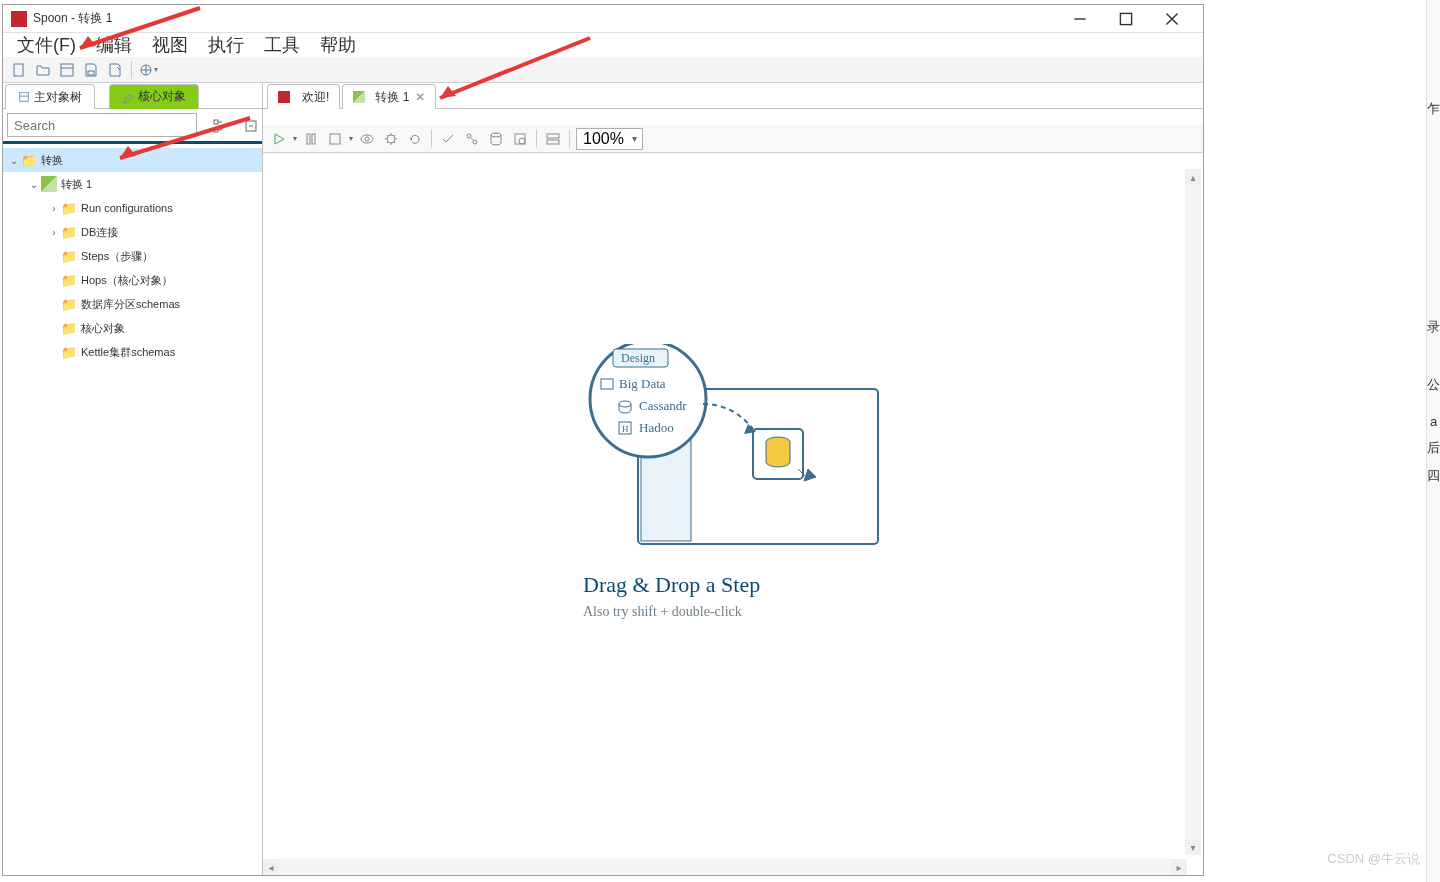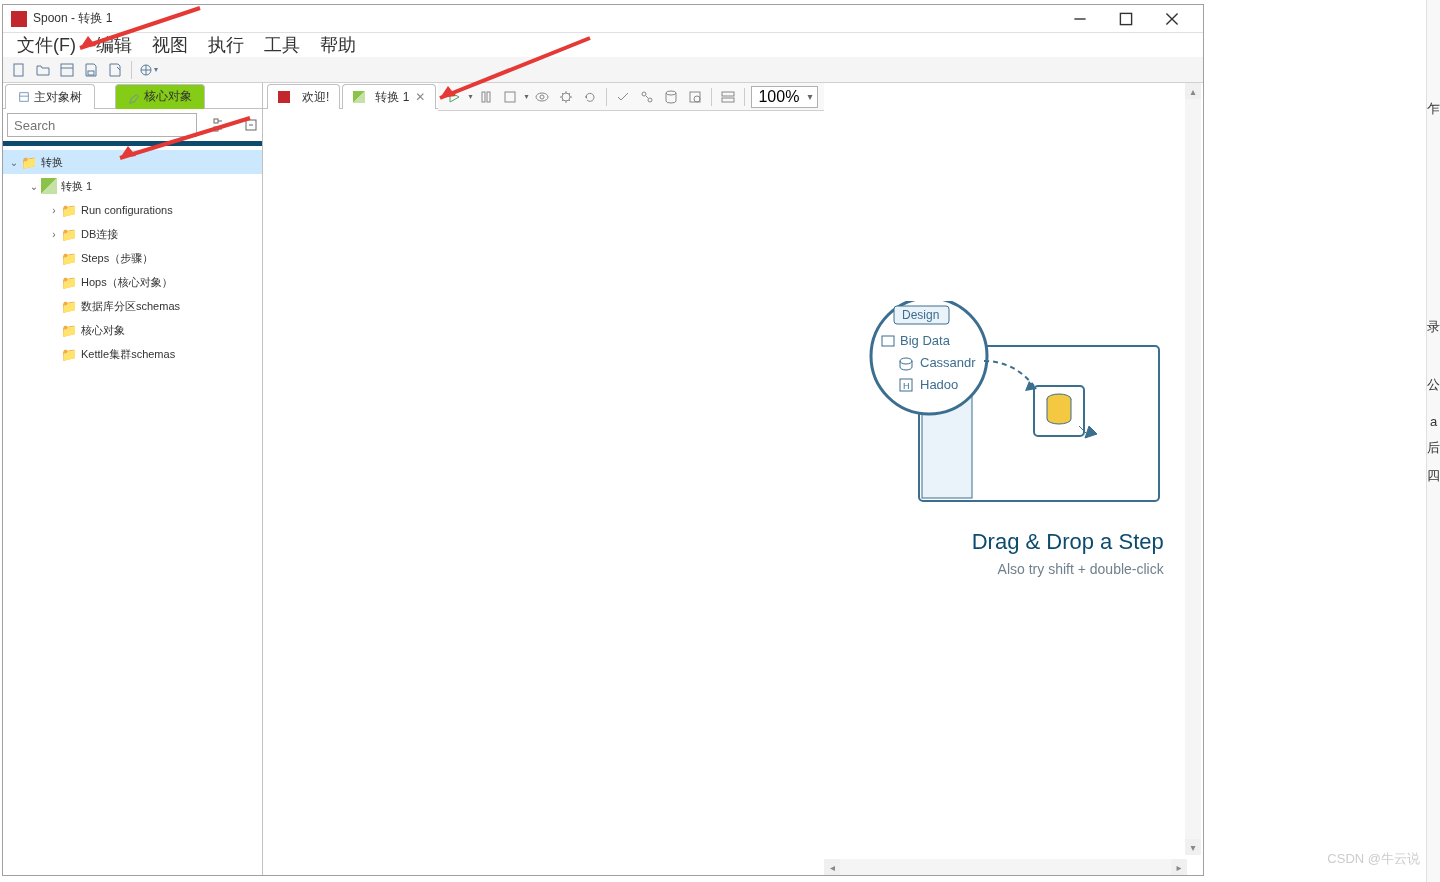--- a/index.html
+++ b/index.html
@@ -11,44 +11,44 @@
 .win-controls { display: flex; gap: 0; }
 .win-btn { width: 46px; height: 28px; display: flex; align-items: center; justify-content: center; cursor: pointer; }
 .menubar { height: 24px; display: flex; align-items: center; padding: 0 6px; gap: 4px; }
 .menu-item { padding: 2px 8px; cursor: pointer; font-size: 18px; }
 .toolbar-top { height: 26px; display: flex; align-items: center; padding: 0 6px; gap: 4px; border-bottom: 1px solid #d0d0d0; background: #f5f5f5; }
 .tb-icon { width: 20px; height: 20px; display: flex; align-items: center; justify-content: center; cursor: pointer; color: #555; }
 .tb-sep { width: 1px; height: 18px; background: #ccc; margin: 0 2px; }
 .main-area { flex: 1; display: flex; overflow: hidden; }
 .left-panel { width: 260px; border-right: 1px solid #c0c0c0; display: flex; flex-direction: column; background: #fff; }
 .left-tabs { height: 26px; display: flex; border-bottom: 1px solid #c0c0c0; }
-.left-tab { padding: 4px 12px; border: 1px solid #c0c0c0; border-bottom: none; background: #fff; border-radius: 4px 4px 0 0; margin-right: 18px; margin-left: 2px; display: flex; align-items: center; gap: 4px; cursor: pointer; position: relative; top: 1px; font-size: 12px; }
+.left-tab { padding: 4px 12px; border: 1px solid #c0c0c0; border-bottom: none; background: #fff; border-radius: 4px 4px 0 0; margin-right: 12px; margin-left: 2px; display: flex; align-items: center; gap: 4px; cursor: pointer; position: relative; top: 1px; font-size: 12px; }
 .left-tab.inactive { background: #84cc16; align-items: flex-end; }
 .tab-icn { width: 12px; height: 12px; display: inline-flex; align-items: center; justify-content: center; color: #6a8caf; }
-.search-row { display: flex; align-items: center; padding: 4px; gap: 16px; border-bottom: 5px solid #0c4a6e; }
+.search-row { display: flex; align-items: flex-end; padding: 4px; gap: 16px; border-bottom: 3px solid #0c4a6e; }
 .search-input { flex: 1; height: 24px; border: 1px solid #b0b0b0; padding: 0 6px; font-size: 13px; color: #888; background: #fff; }
 .search-btn { width: 22px; height: 22px; display: flex; align-items: center; justify-content: center; cursor: pointer; color: #666; }
 .tree { flex: 1; overflow: auto; padding: 4px 0; }
 .tree-node { display: flex; align-items: center; height: 24px; cursor: pointer; padding-right: 8px; white-space: nowrap; }
 .tree-node.selected { background: #cce8ff; }
 .tree-chevron { width: 14px; display: flex; align-items: center; justify-content: center; color: #666; font-size: 10px; }
 .tree-space { width: 14px; }
 .folder-icon { width: 16px; height: 16px; margin-right: 4px; display: flex; align-items: center; justify-content: center; color: #555; }
 .trans-icon { width: 16px; height: 16px; margin-right: 4px; background: linear-gradient(135deg, #8bc34a 0, #8bc34a 50%, #c5e1a5 50%); }
 .tree-label { font-size: 11px; }
-.right-panel { flex: 1; display: flex; flex-direction: row; }
+.right-panel { flex: 1; display: flex; flex-direction: column; gap: 16px; }
 .right-tabs { height: 26px; display: flex; border-bottom: 1px solid #c0c0c0; padding-left: 4px; }
 .right-tab { padding: 4px 10px; border: 1px solid #c0c0c0; border-bottom: none; background: #fff; border-radius: 4px 4px 0 0; margin-right: 2px; display: flex; align-items: center; gap: 6px; cursor: pointer; position: relative; top: 1px; font-size: 12px; }
 .close-tab { color: #888; font-size: 12px; cursor: pointer; }
 .canvas-toolbar { height: 28px; display: flex; align-items: center; padding: 0 6px; gap: 4px; border-bottom: 1px solid #d0d0d0; background: #f8f8f8; }
 .zoom-select { height: 22px; border: 1px solid #b0b0b0; padding: 0 18px 0 6px; font-size: 16px; background: #fff; appearance: none; position: relative; }
 .zoom-wrap { position: relative; display: flex; align-items: center; }
 .zoom-wrap::after { content: "▾"; position: absolute; right: 6px; pointer-events: none; color: #666; font-size: 10px; }
 .canvas { flex: 1; background: #fff; position: relative; display: flex; align-items: center; justify-content: center; overflow: hidden; }
-.canvas-content { text-align: right; position: relative; top: -40px; }
+.canvas-content { text-align: left; position: relative; top: -40px; font-family: Liberation Serif, serif; }
 .canvas-title { font-size: 22px; color: #0c4a6e; font-weight: 400; margin-top: 18px; }
 .canvas-sub { font-size: 14px; color: #70808c; margin-top: 6px; }
 .illustration { width: 300px; height: 210px; margin: 0 auto; position: relative; }
 .scrollbar-v { position: absolute; right: 2px; top: 0; bottom: 20px; width: 16px; background: #f5f5f5; }
 .scroll-arrow { width: 16px; height: 16px; display: flex; align-items: center; justify-content: center; color: #888; background: #f0f0f0; cursor: pointer; font-size: 10px; }
 .scrollbar-h { position: absolute; left: 0; bottom: 0; right: 16px; height: 16px; background: #f5f5f5; display: flex; }
 .red-arrow { position: absolute; pointer-events: none; z-index: 1000; }
 .watermark { position: absolute; right: 20px; bottom: 14px; color: #ccc; font-size: 13px; z-index: 900; }
 .edge-sliver { position: absolute; right: 0; top: 0; bottom: 0; width: 14px; background: #f8f8f8; border-left: 1px solid #e0e0e0; }
 .edge-char { font-size: 13px; color: #333; writing-mode: horizontal-tb; text-align: center; }

